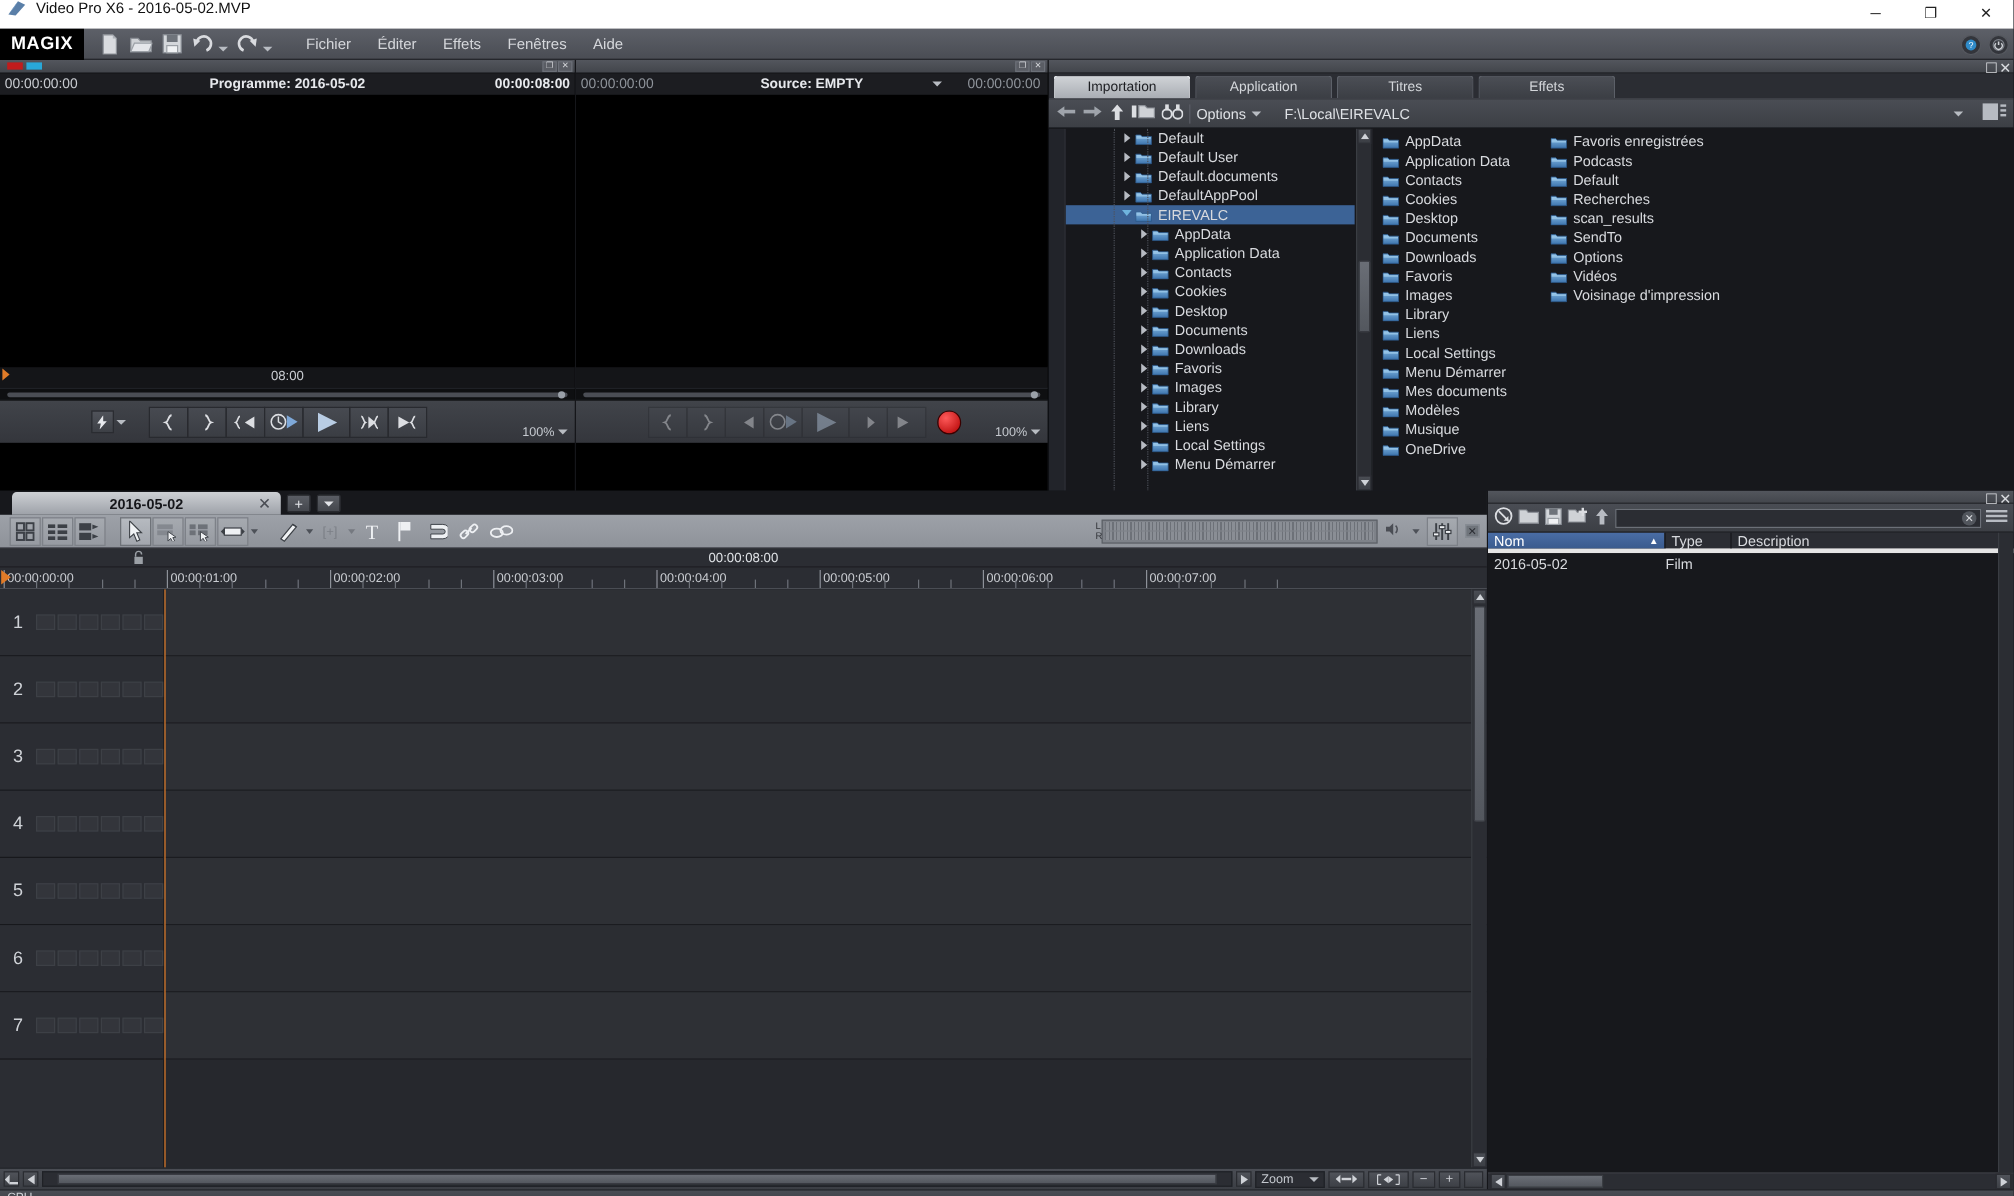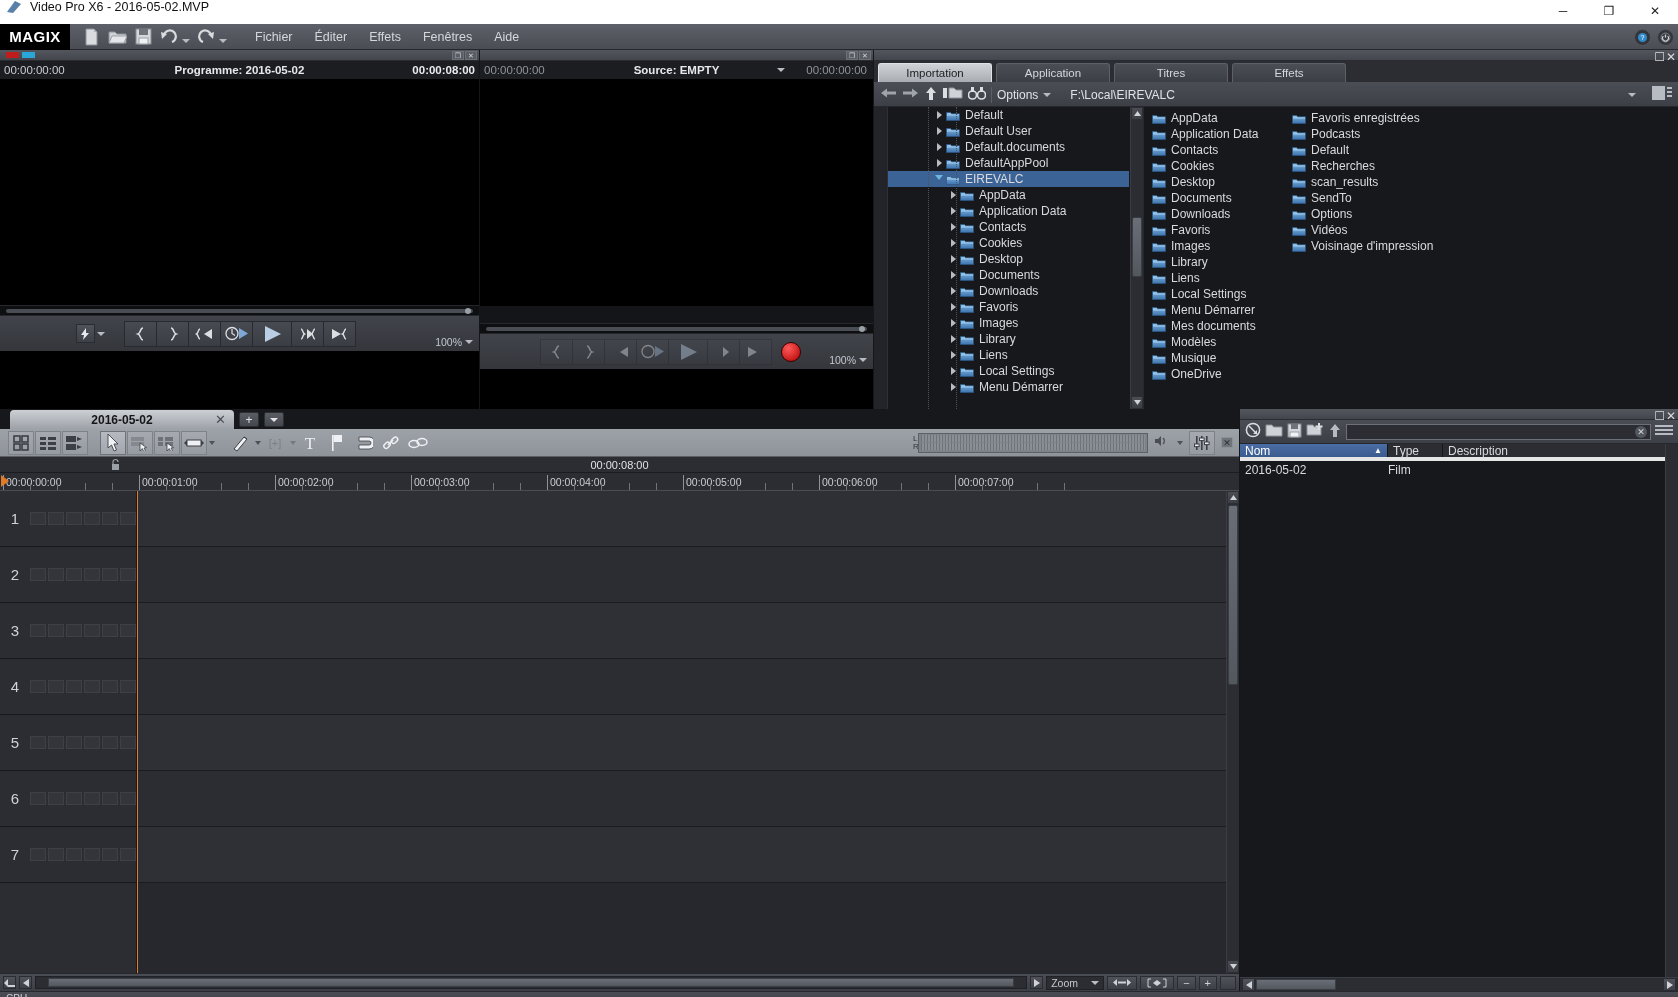--- a/index.html
+++ b/index.html
@@ -276,20 +276,24 @@
         <div class="b">❐</div>
         <div class="b">✕</div>
       </div>
     </div>
     <div class="mon-header">
       <span class="tc">00:00:00:00</span>
       <span class="mid">Programme: 2016-05-02</span>
       <span class="right">00:00:08:00</span>
     </div>
     <div class="mon-video" style="height:226px"></div>
+    <div class="mon-ruler">
+      <div class="marker"></div>
+      <div class="lbl">08:00</div>
+    </div>
     <div class="mon-scroll">
       <div class="bar"></div>
         <div class="dot"></div>
     </div>
     <div class="mon-transport">
       <div class="tp-left">
         <div class="sq-btn">
           <svg width="11" height="12" viewBox="0 0 11 12">
               <polygon points="6,0 1,7 4,7 3,12 9,5 6,5" fill="#e8eaee"></polygon>
             </svg>

